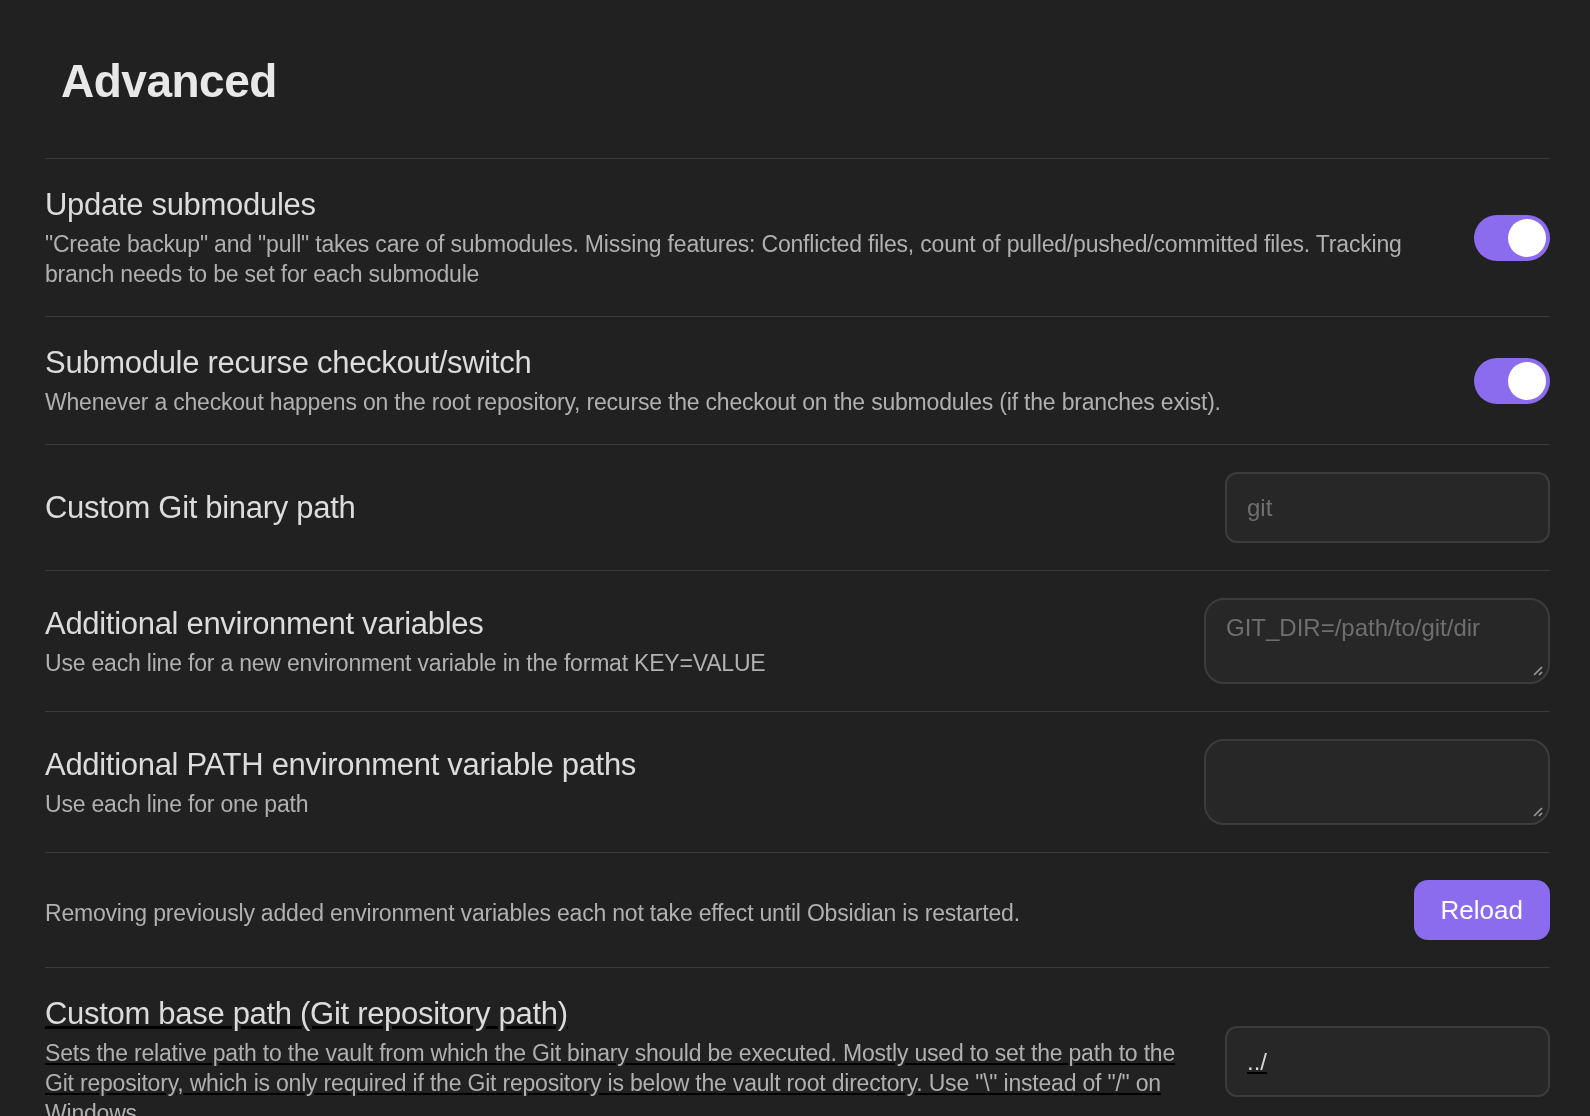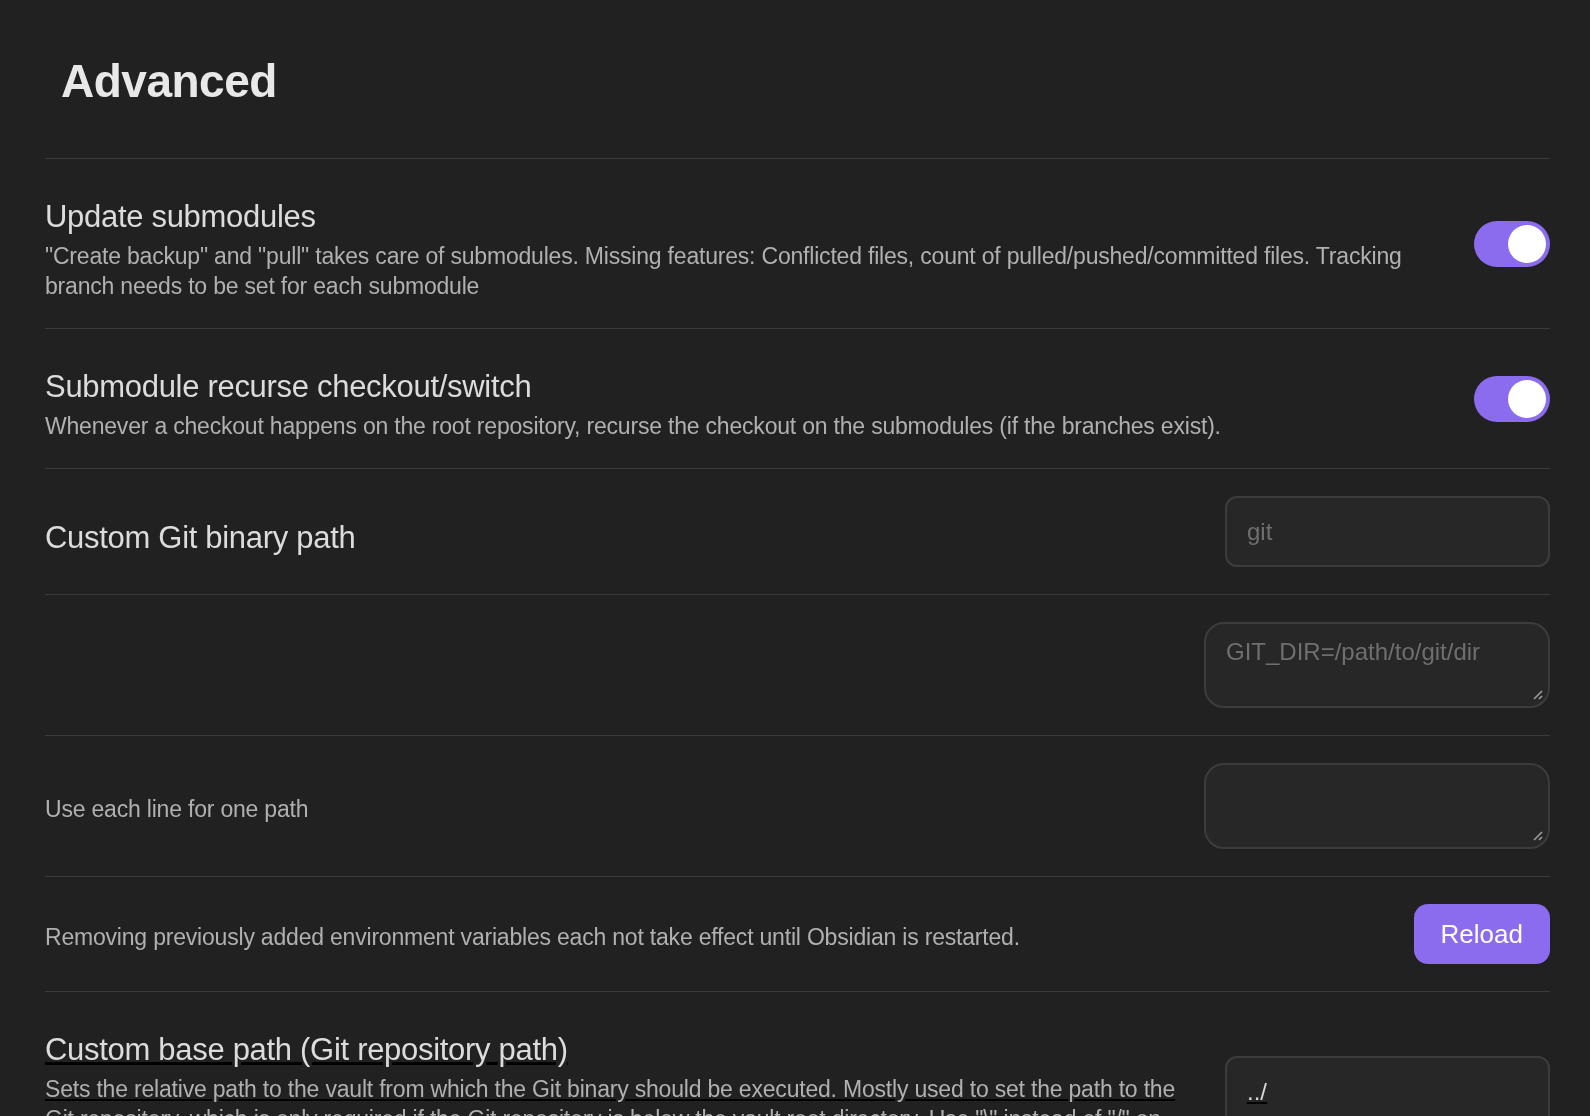--- a/index.html
+++ b/index.html
@@ -39,21 +39,20 @@
   }
   .setting-info {
     flex: 1;
     min-width: 0;
   }
   .setting-name {
     font-size: 31px;
     line-height: 38px;
     letter-spacing: -0.3px;
     color: #dcdcdc;
-    margin-top: 12px;
   }
   .setting-desc {
     margin-top: 5px;
     font-size: 23px;
     line-height: 30px;
     letter-spacing: -0.2px;
     color: #b0b0b0;
   }
   .setting-control {
     flex-shrink: 0;
@@ -173,34 +172,37 @@
     <div class="setting-info">
       <div class="setting-name">Custom Git binary path</div>
     </div>
     <div class="setting-control">
       <input type="text" class="text-input" placeholder="git" style="">
     </div>
   </div>
 
   <div class="setting-item">
     <div class="setting-info">
+      <div class="setting-name">Additional environment variables</div>
+      <div class="setting-desc">Use each line for a new environment variable in the format KEY=VALUE</div>
     </div>
     <div class="setting-control">
       <div class="textarea-wrap">
         <textarea class="env-textarea" placeholder="GIT_DIR=/path/to/git/dir" style=""></textarea>
         <svg class="resize-handle" width="16" height="16" viewBox="0 0 16 16">
           <path d="M14 6 L6 14" stroke="#999999" stroke-width="1.7" fill="none"></path>
           <path d="M14 11 L11 14" stroke="#999999" stroke-width="1.7" fill="none"></path>
         </svg>
       </div>
     </div>
   </div>
 
   <div class="setting-item">
     <div class="setting-info">
+      <div class="setting-name">Additional PATH environment variable paths</div>
       <div class="setting-desc">Use each line for one path</div>
     </div>
     <div class="setting-control">
       <div class="textarea-wrap">
         <textarea class="env-textarea" placeholder="" style=""></textarea>
         <svg class="resize-handle" width="16" height="16" viewBox="0 0 16 16">
           <path d="M14 6 L6 14" stroke="#999999" stroke-width="1.7" fill="none"></path>
           <path d="M14 11 L11 14" stroke="#999999" stroke-width="1.7" fill="none"></path>
         </svg>
       </div>

